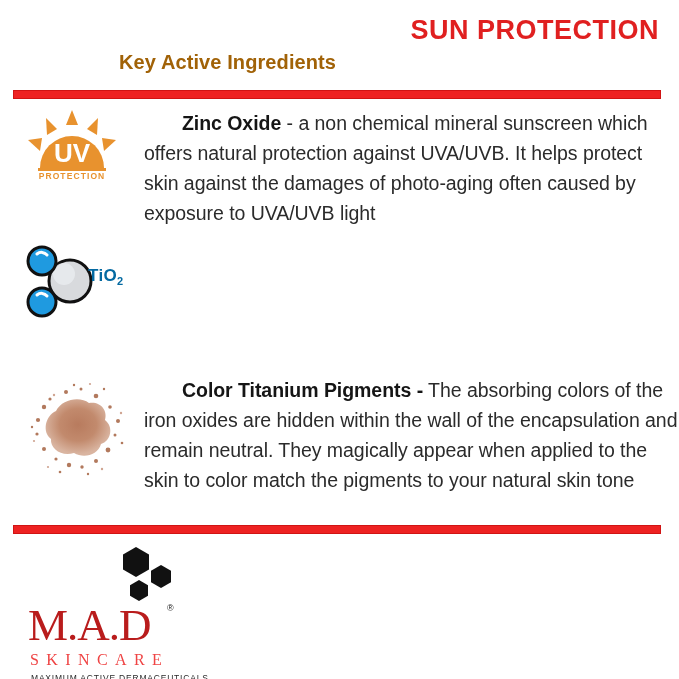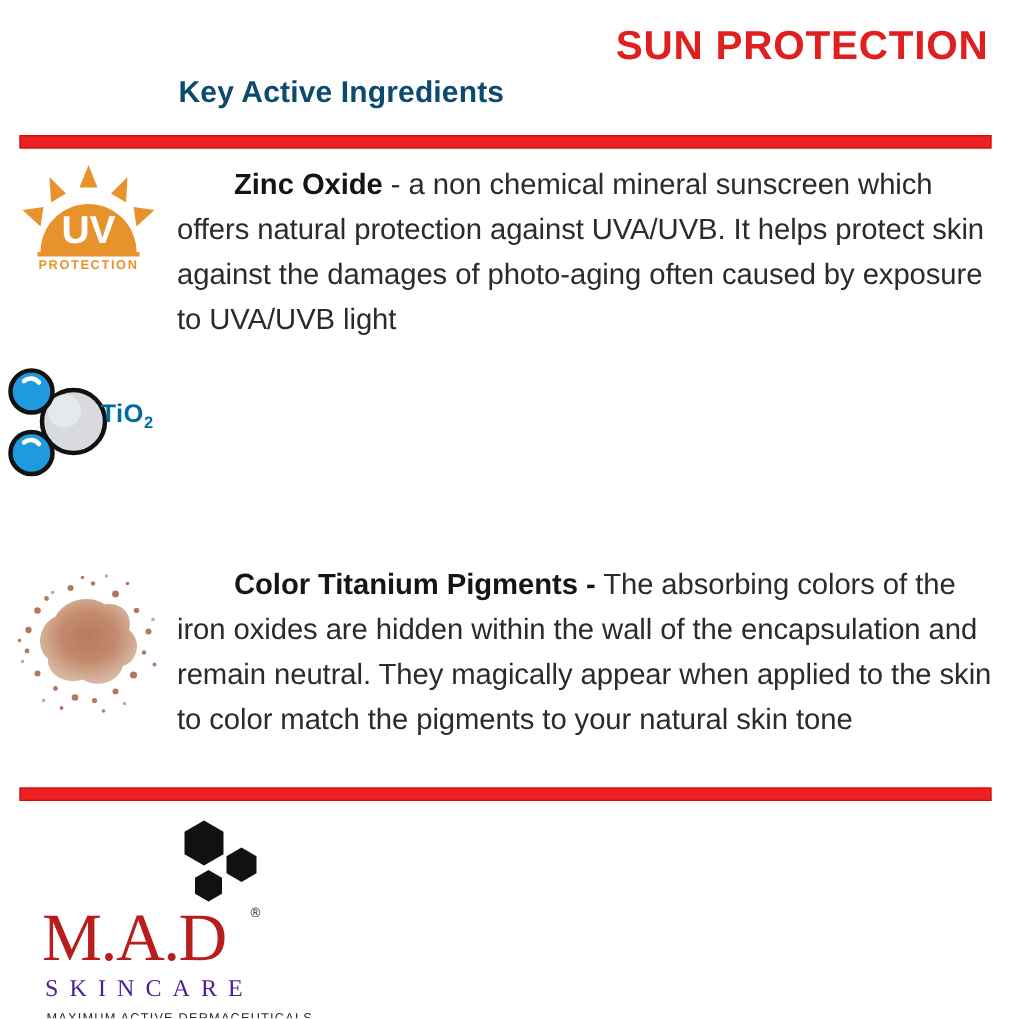--- a/index.html
+++ b/index.html
@@ -29,21 +29,21 @@
     color: #e02020;
     font-family: "Liberation Sans", sans-serif;
     line-height: 1;
   }
   .section-subtitle {
     position: absolute;
     top: 52px;
     left: 119px;
     font-size: 20px;
     font-weight: bold;
-    color: #0c4a6e;
+    color: #a16207;
     letter-spacing: 0.1px;
     line-height: 1;
   }
 
   
   .rule {
     position: absolute;
     left: 13px;
     width: 648px;
     height: 9px;
@@ -59,23 +59,24 @@
     position: absolute;
     left: 0;
     width: 679px;
     display: flex;
     align-items: flex-start;
   }
   .row-icon {
     width: 118px;
     min-width: 118px;
     display: flex;
-    justify-content: center;
+    justify-content: flex-start;
     align-items: flex-start;
     padding-top: 2px;
+    padding-left: 26px;
   }
   .row-text {
     width: 552px;
     font-size: 19.5px;
     line-height: 30px;
     color: #2b2b2b;
     letter-spacing: -0.05px;
   }
   .row-text b {
     font-weight: bold;
@@ -144,21 +145,21 @@
     top: 58px;
     font-size: 9px;
     color: #222;
   }
   .brand-sub {
     position: absolute;
     left: 16px;
     top: 106px;
     font-size: 16px;
     letter-spacing: 7.4px;
-    color: #4c1d95;
+    color: #ef4444;
     font-family: "Liberation Serif", serif;
   }
   .brand-tag {
     position: absolute;
     left: 17px;
     top: 128px;
     font-size: 8.5px;
     letter-spacing: 0.8px;
     color: #2a2a2a;
     font-family: "Liberation Sans", sans-serif;

